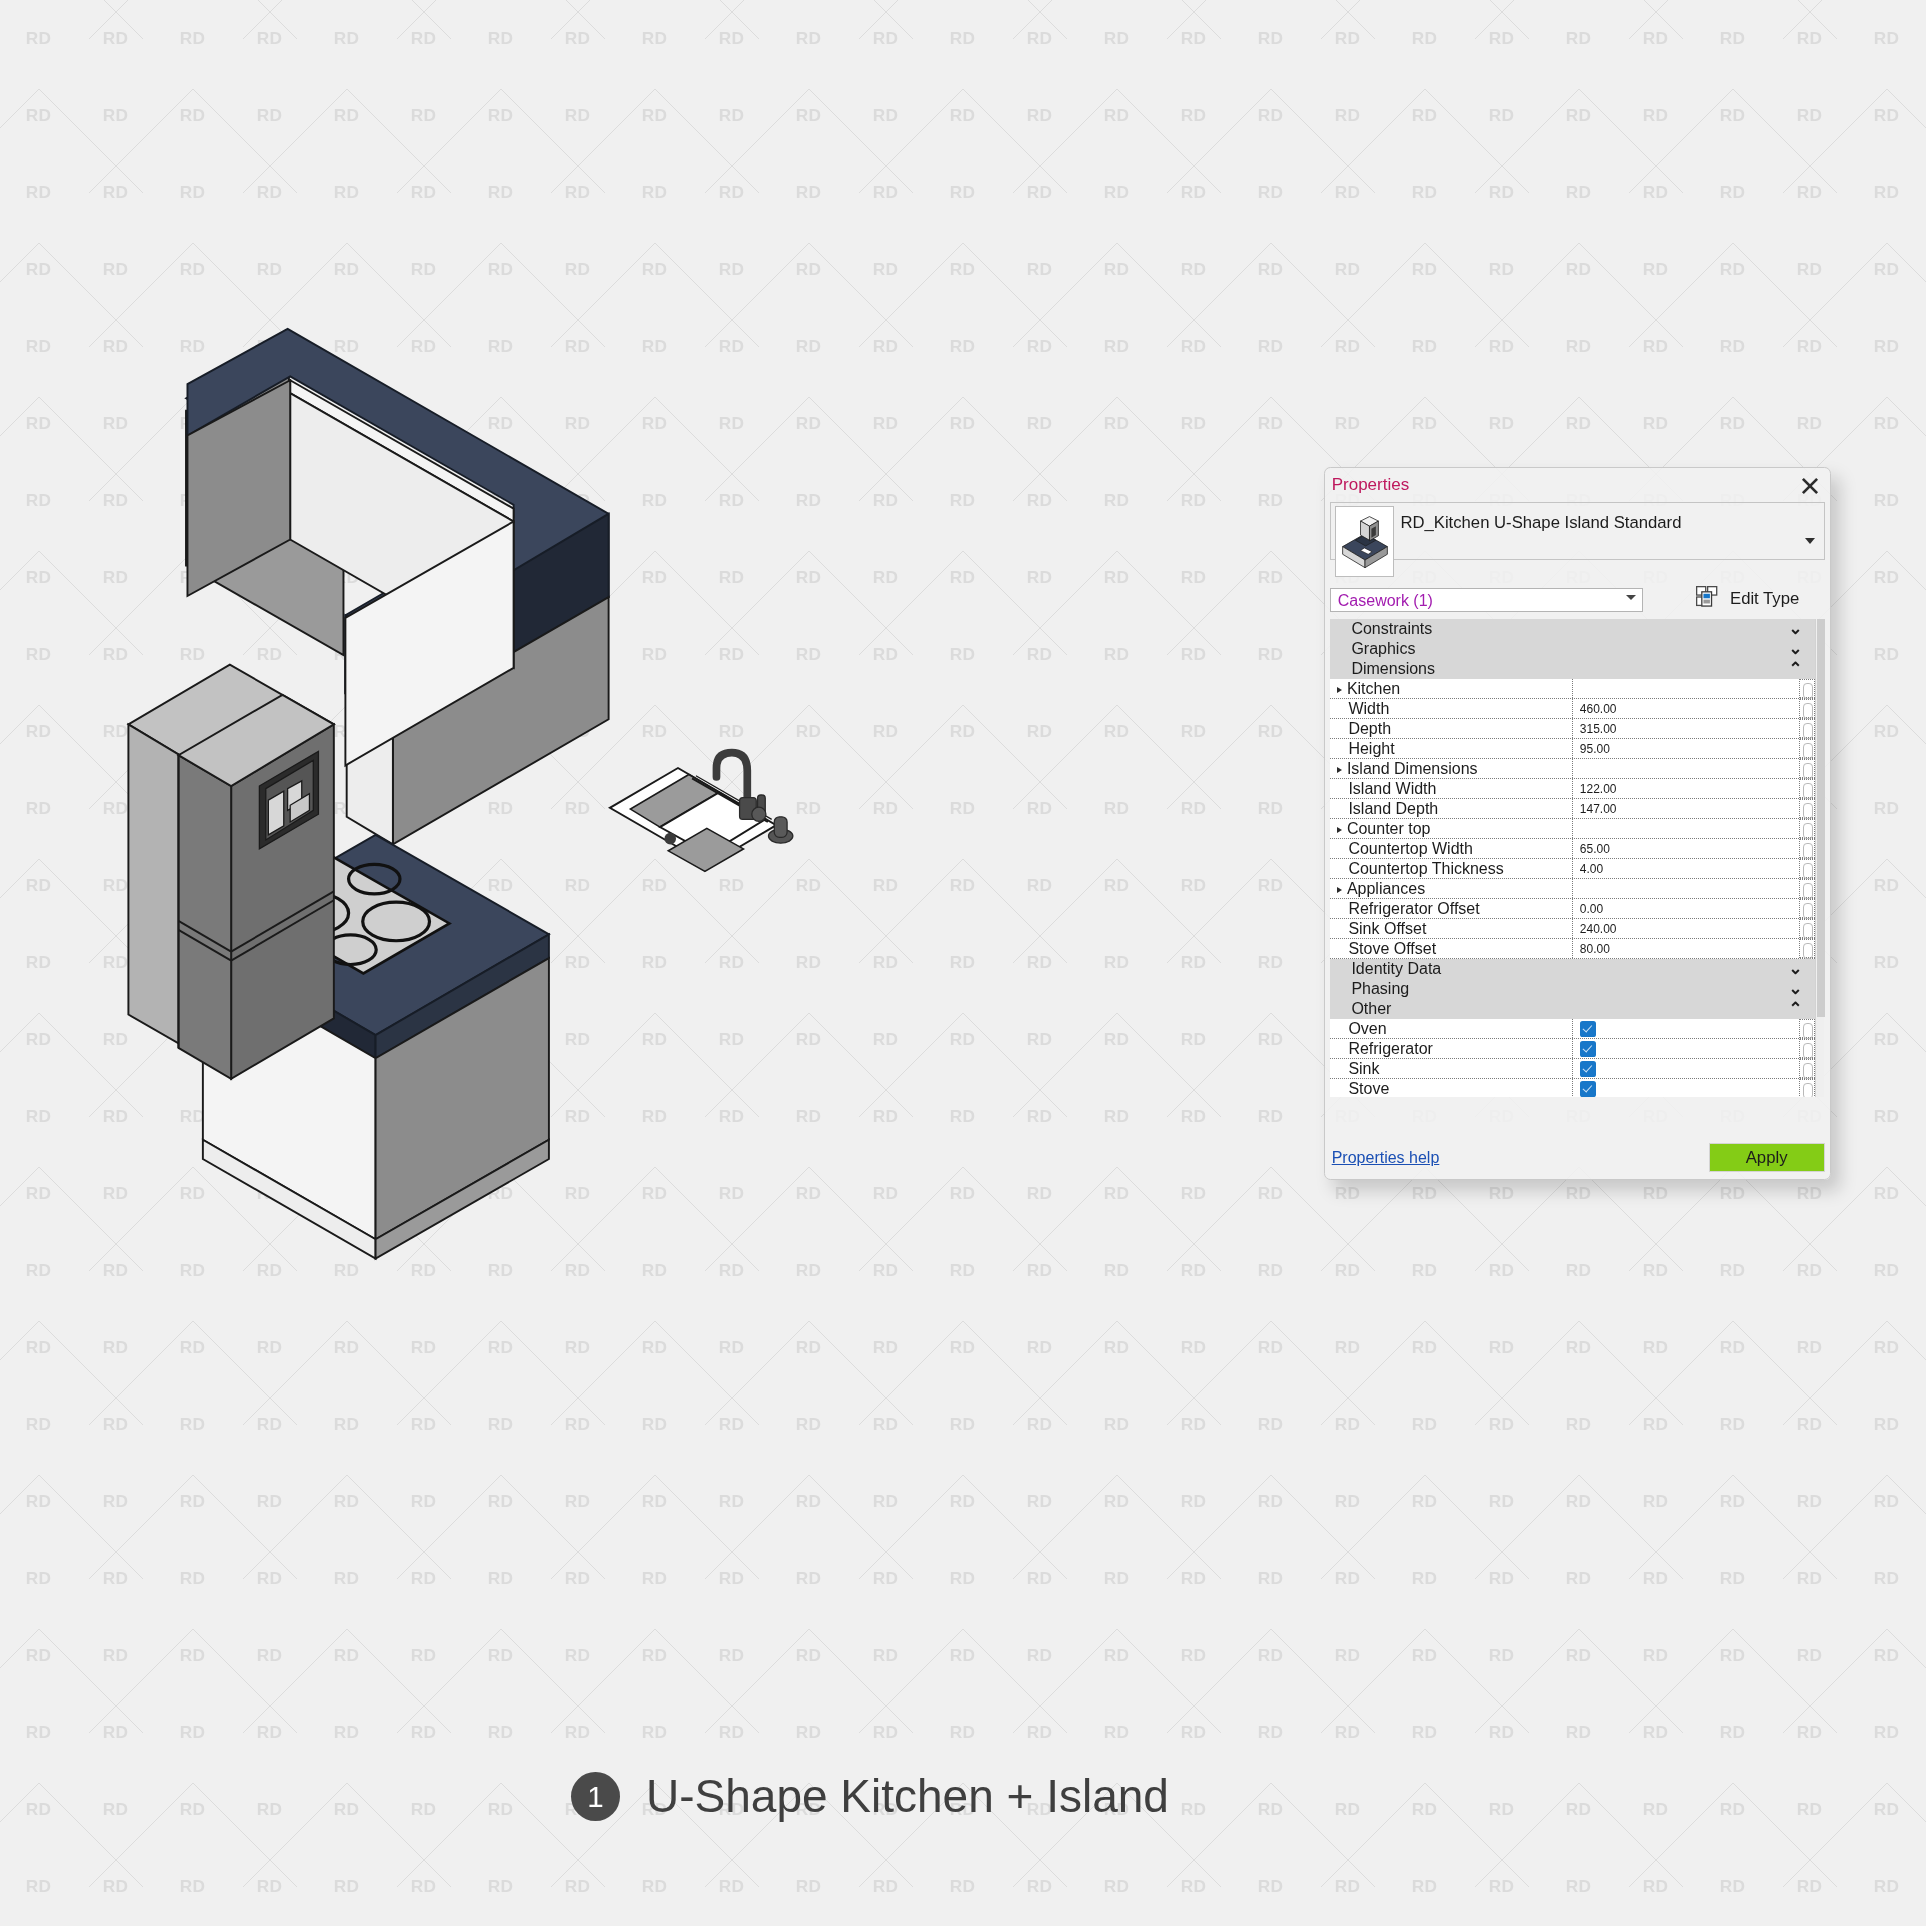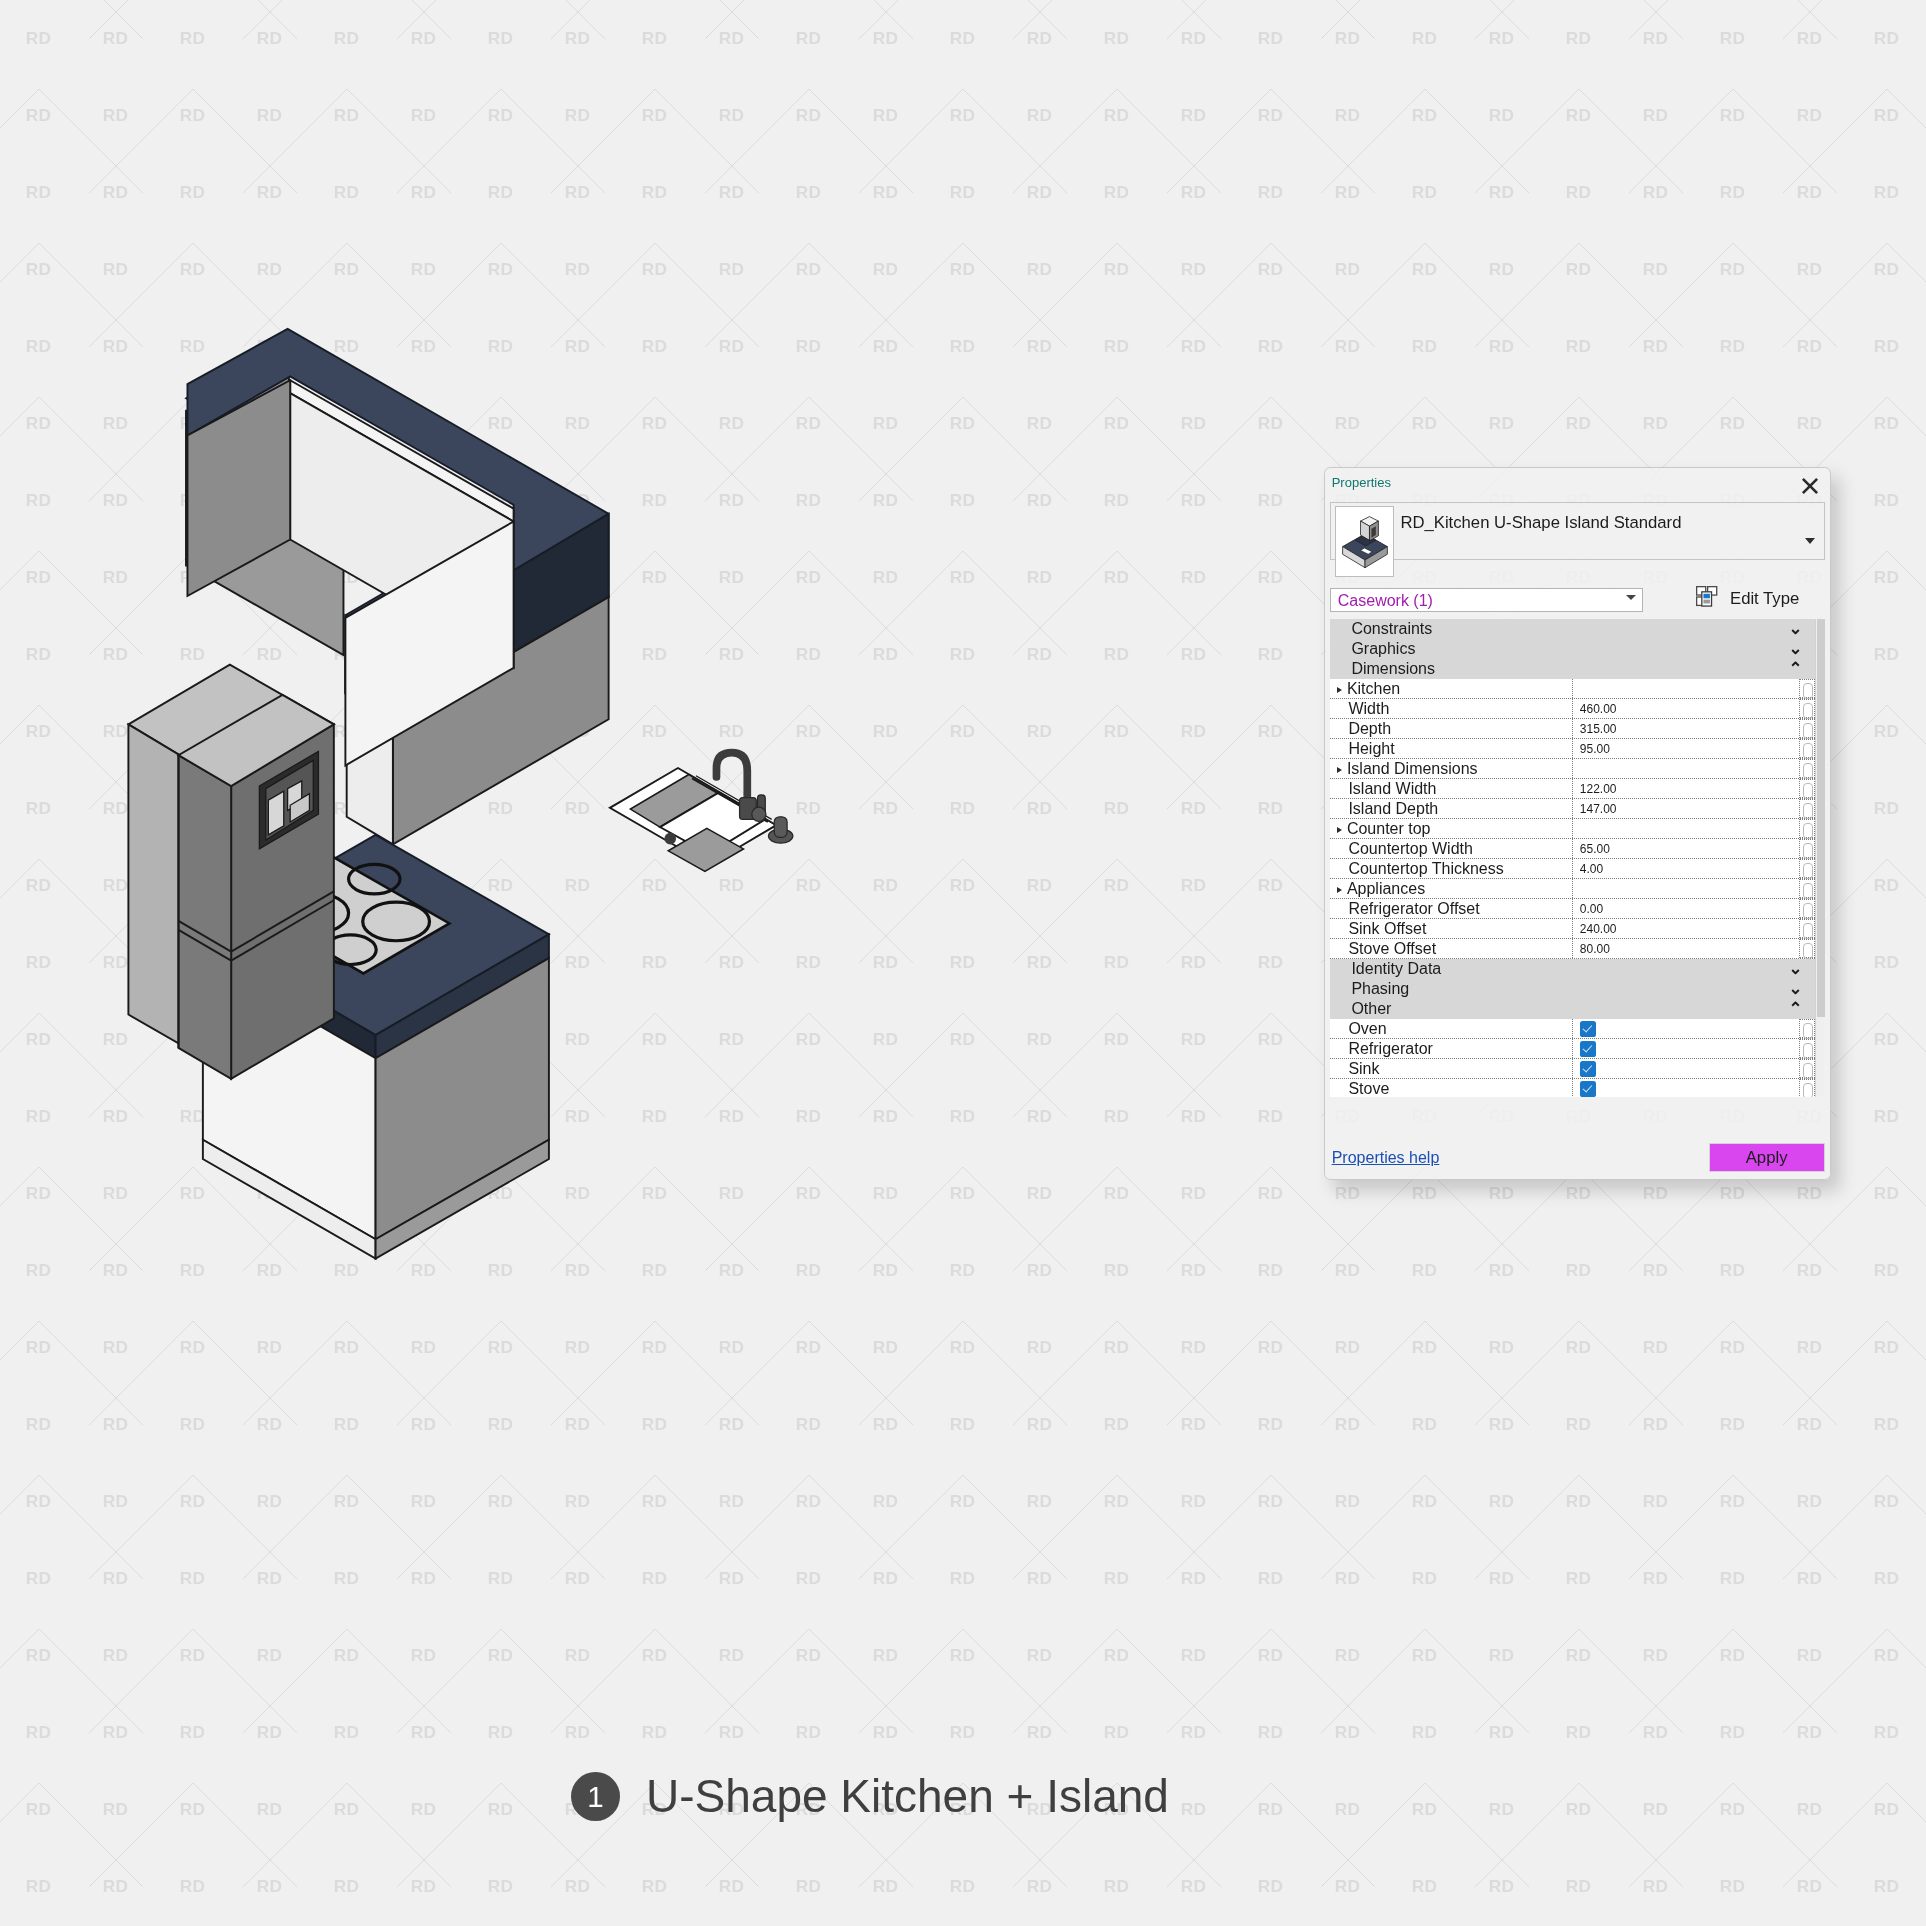--- a/index.html
+++ b/index.html
@@ -59,21 +59,21 @@
     position:absolute; left:1324px; top:467px;
     width:507px; height:1014px; border-radius:6.4px;
     box-shadow: 9px 10.3px 16.7px rgba(0,0,0,.17);
     background: rgba(241,241,241,0.86);
     border: 0.6px solid #c9c9c9;
   }
   #props-body { position:absolute; left:1324px; top:467px; width:507px; height:1014px; }
 
   .pp-title {
     position:absolute; left:7.7px; top:7.7px;
-    font-size:13px; color:#0f766e;text-align:right;
+    font-size:17px; color:#be185d;text-align:right;
   }
   .pp-close {
     position:absolute; right:10.3px; top:7.7px;
     width:22px; height:22px; cursor:pointer;
   }
   .pp-close svg { display:block; }
 
   .pp-typebox {
     position:absolute; left:6.4px; top:35px; right:6.4px; height:58px;
     border:0.6px solid #c4c4c4; background: rgba(240,240,240,0.55);
@@ -169,21 +169,21 @@
 
   .pp-footer {
     position:absolute; left:0; right:0; bottom:0; height:41px;
   }
   .pp-help {
     position:absolute; left:7.7px; top:10.3px;
     font-size:16px; color:#1a4fb4; text-decoration:underline; cursor:pointer;
   }
   .pp-apply {
     position:absolute; right:6.4px; top:3.9px; width:116px; height:29.5px;
-    background:#d946ef; border:0.6px solid #d4d4d4;
+    background:#84cc16; border:0.6px solid #d4d4d4;
     font-size:16.7px; color:#1c1c1c; line-height:28px; text-align:center;
     cursor:pointer;
   }
 </style>
 </head>
 <body>
 
 <div id="wm-bg"></div>
 <div id="wm-text">
     <span>RD</span>

